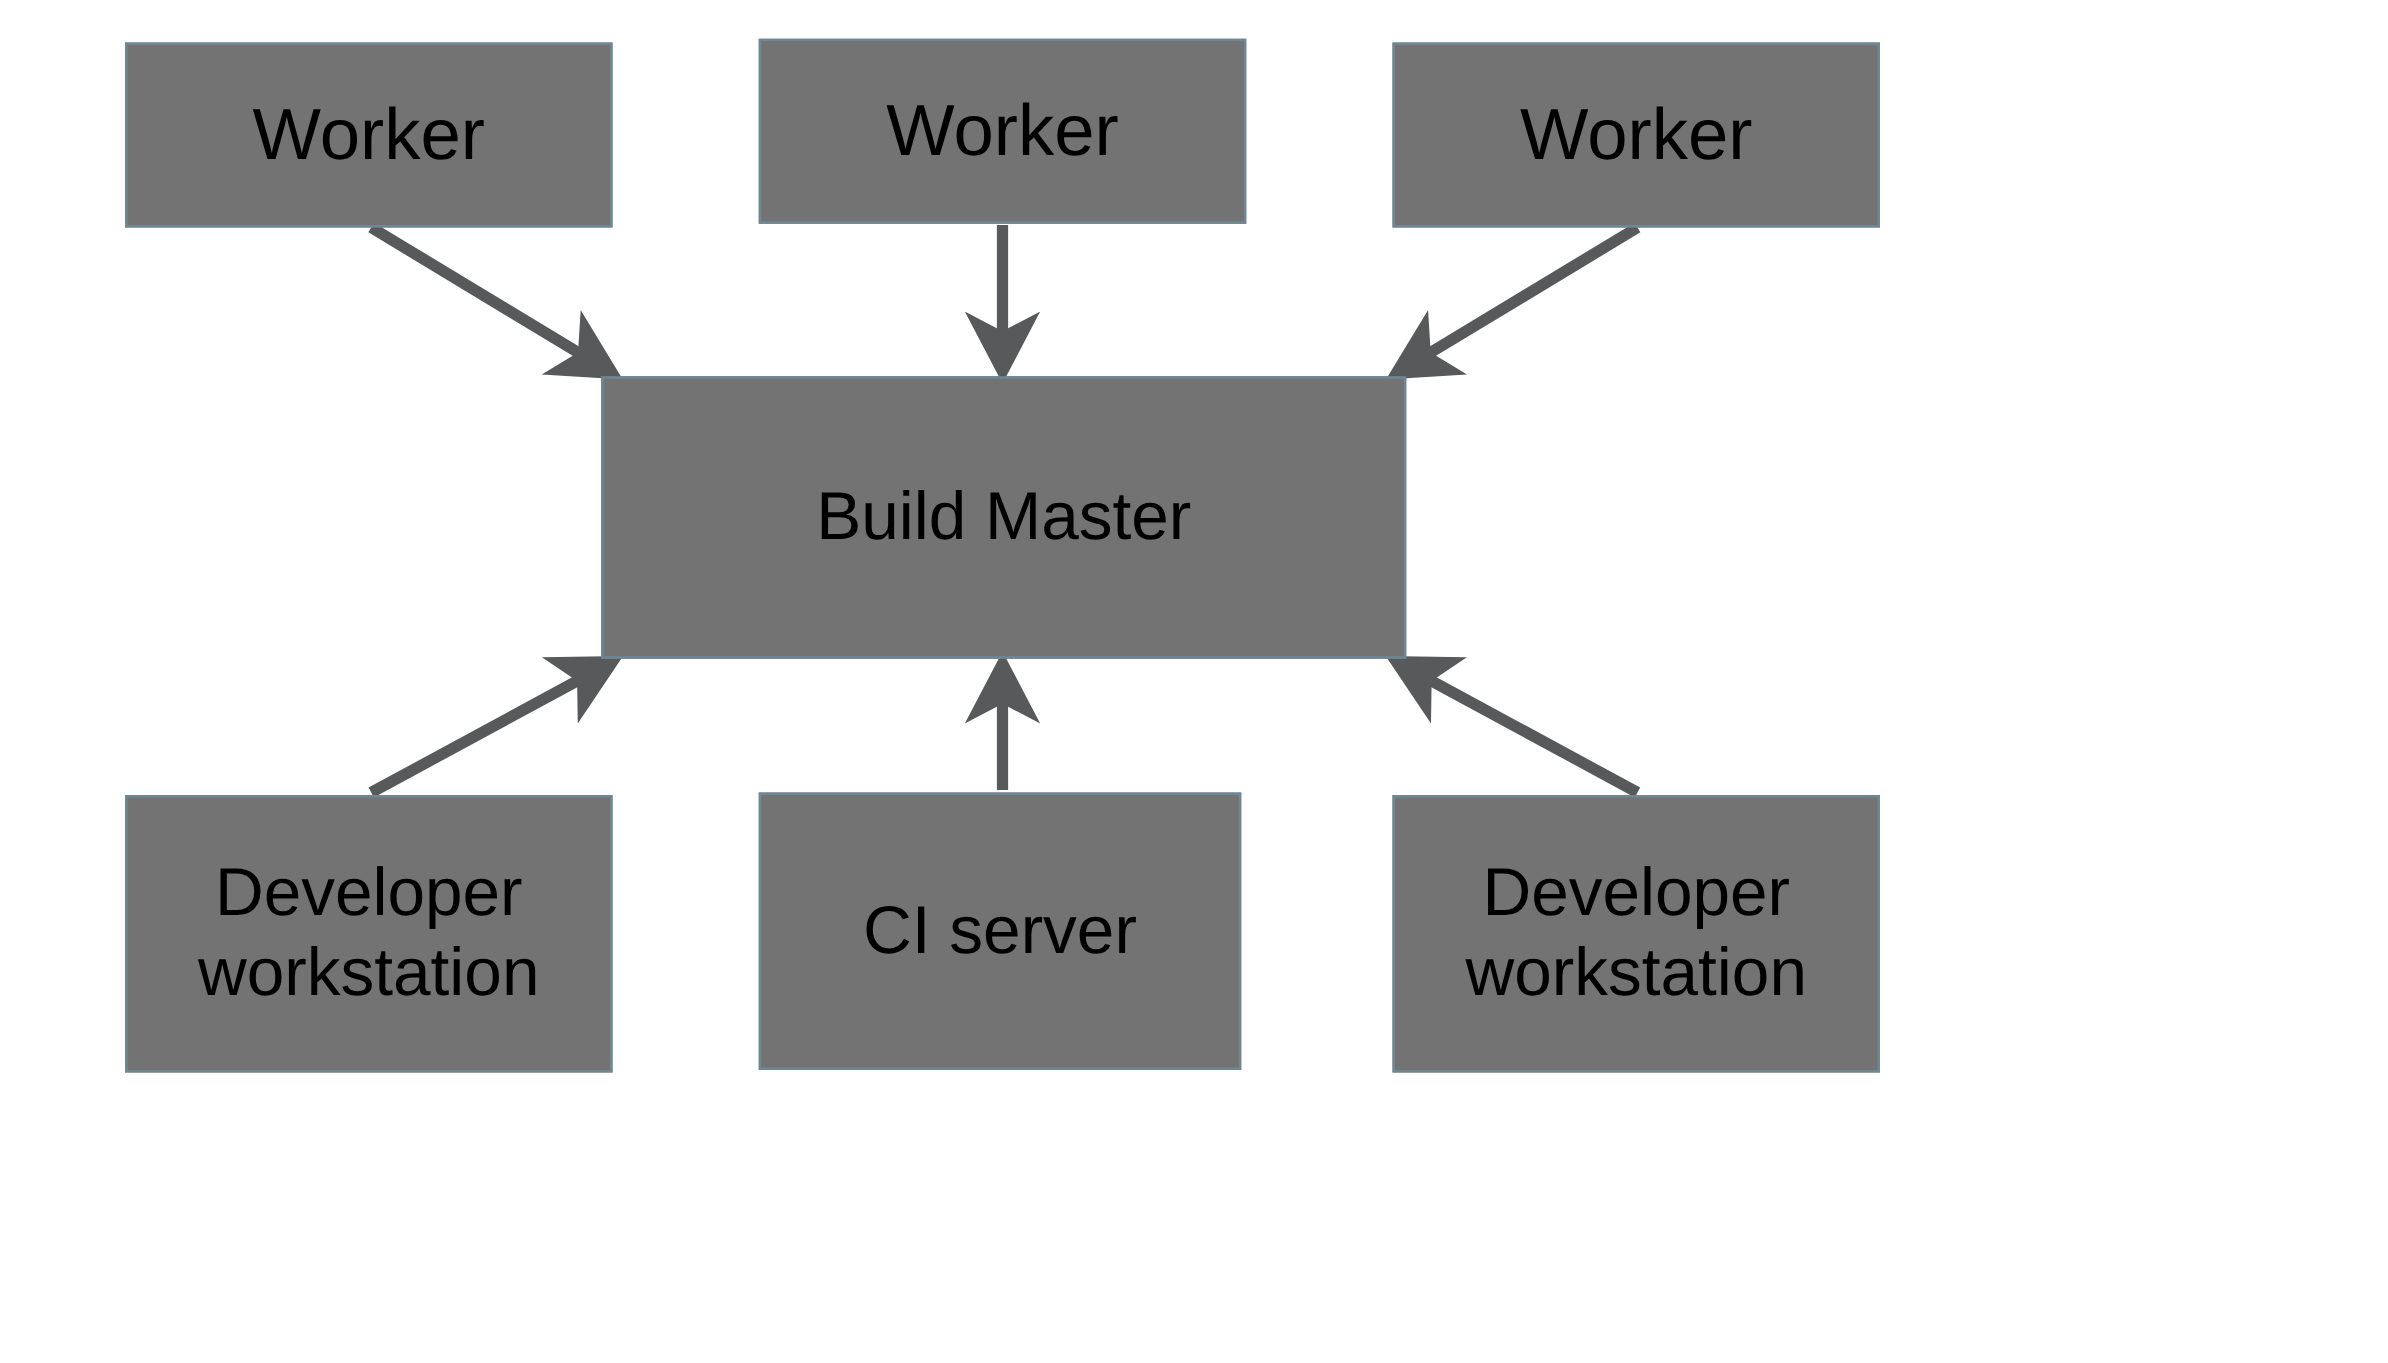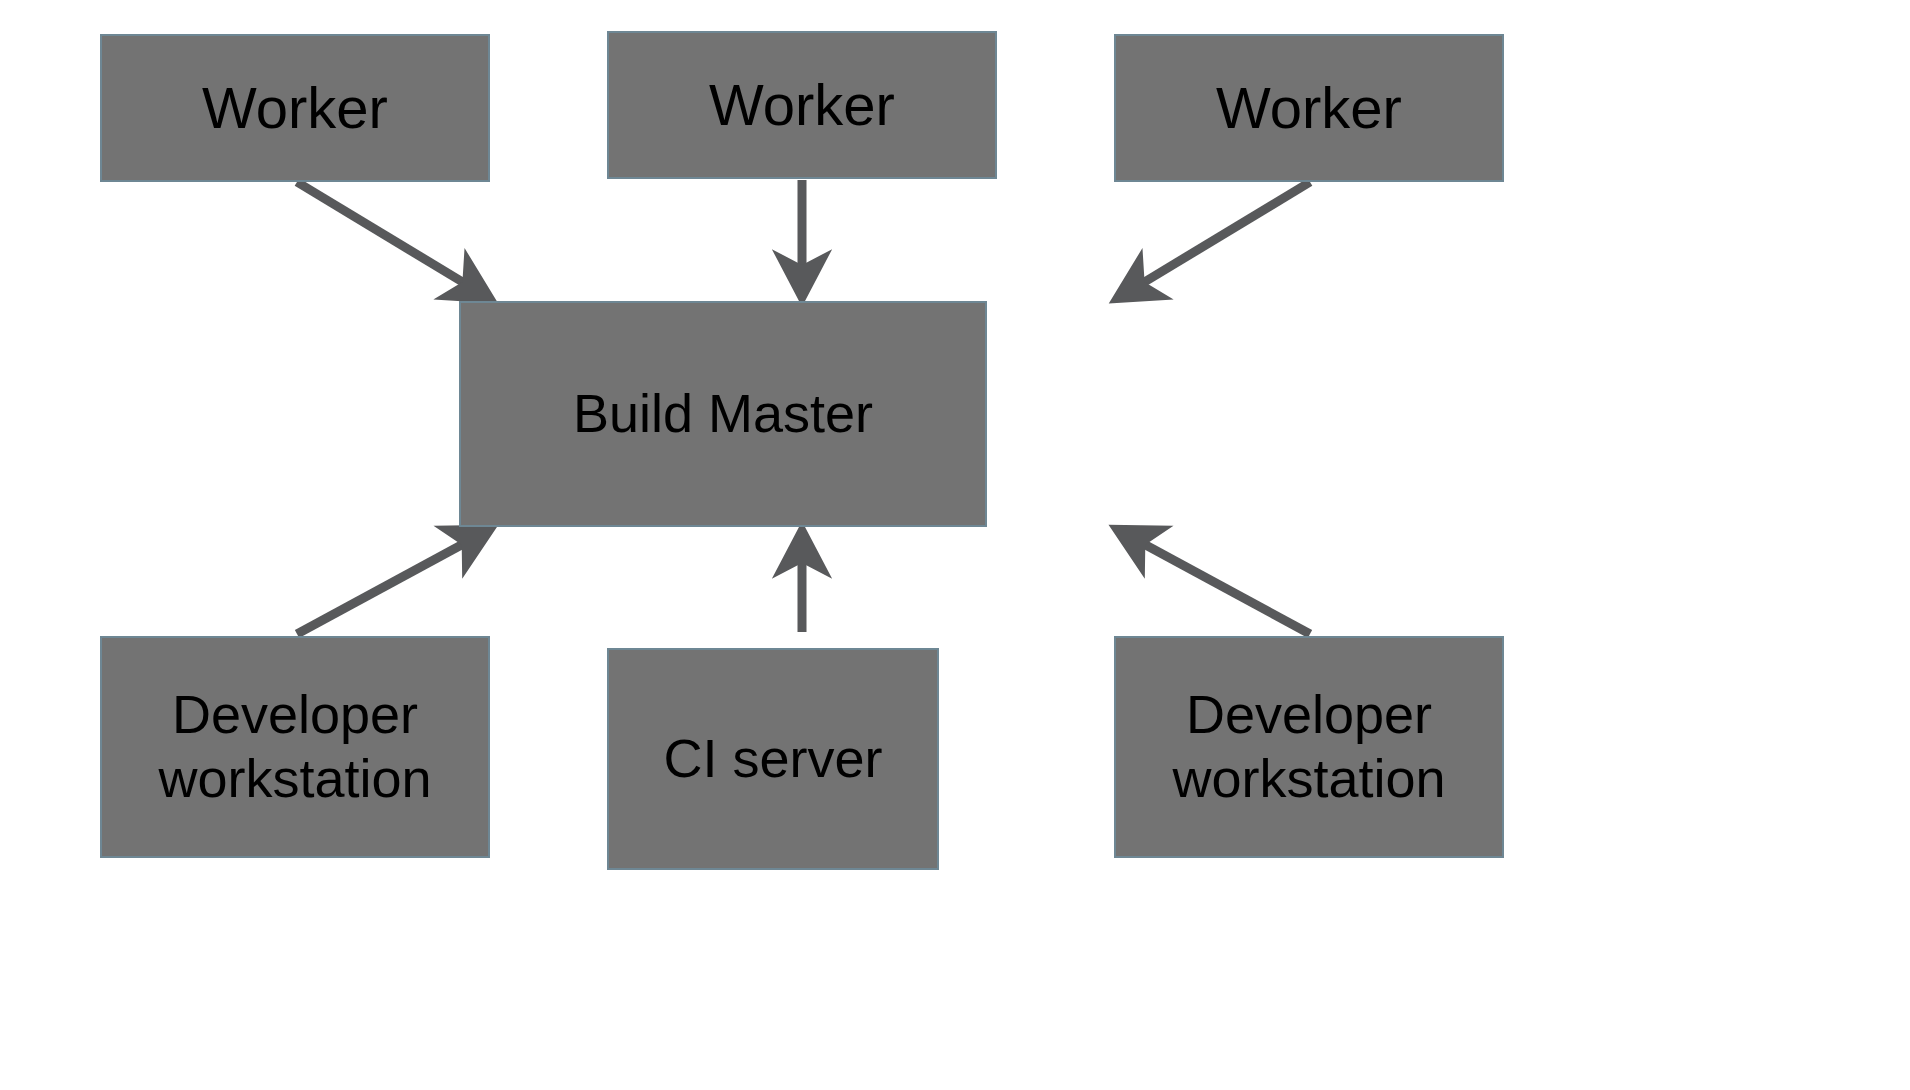--- a/index.html
+++ b/index.html
@@ -31,23 +31,23 @@
     z-index: 2;
   }
   .node-label {
     display: block;
     white-space: pre-line;
     padding: 0 8px;
   }
   .n-worker-left   { left: 100px; top: 34px;  width: 390px; height: 148px; font-size: 58px; }
   .n-worker-mid    { left: 607px; top: 31px;  width: 390px; height: 148px; font-size: 58px; }
   .n-worker-right  { left: 1114px;top: 34px;  width: 390px; height: 148px; font-size: 58px; }
-  .n-build-master  { left: 459px; top: 301px; width: 528px; height: 226px; font-size: 54px; }
+  .n-build-master  { left: 481px; top: 301px; width: 644px; height: 226px; font-size: 54px; }
   .n-dev-left      { left: 100px; top: 636px; width: 390px; height: 222px; font-size: 54px; }
-  .n-ci-server     { left: 607px; top: 634px; width: 332px; height: 222px; font-size: 54px; margin-top: 14px; }
+  .n-ci-server     { left: 607px; top: 634px; width: 386px; height: 222px; font-size: 54px; }
   .n-dev-right     { left: 1114px;top: 636px; width: 390px; height: 222px; font-size: 54px; }
 
   #edges {
     position: absolute;
     left: 0; top: 0;
     width: 1910px;
     height: 1090px;
     z-index: 1;
   }
 </style>

